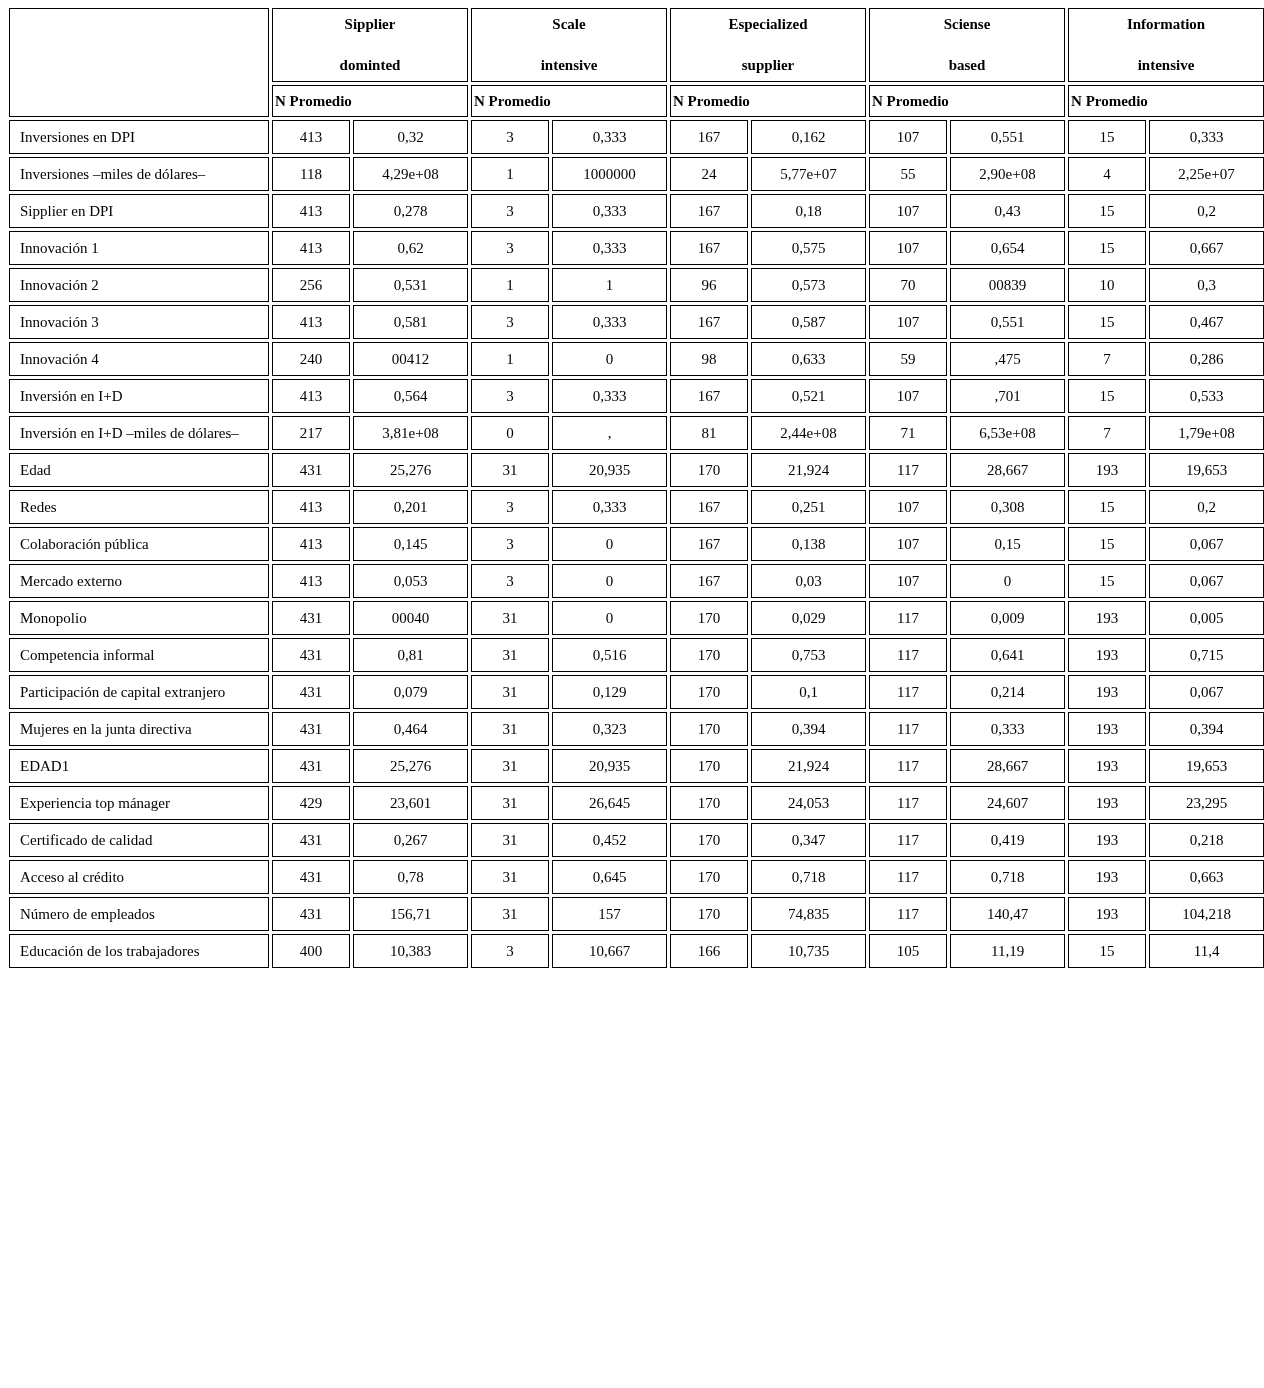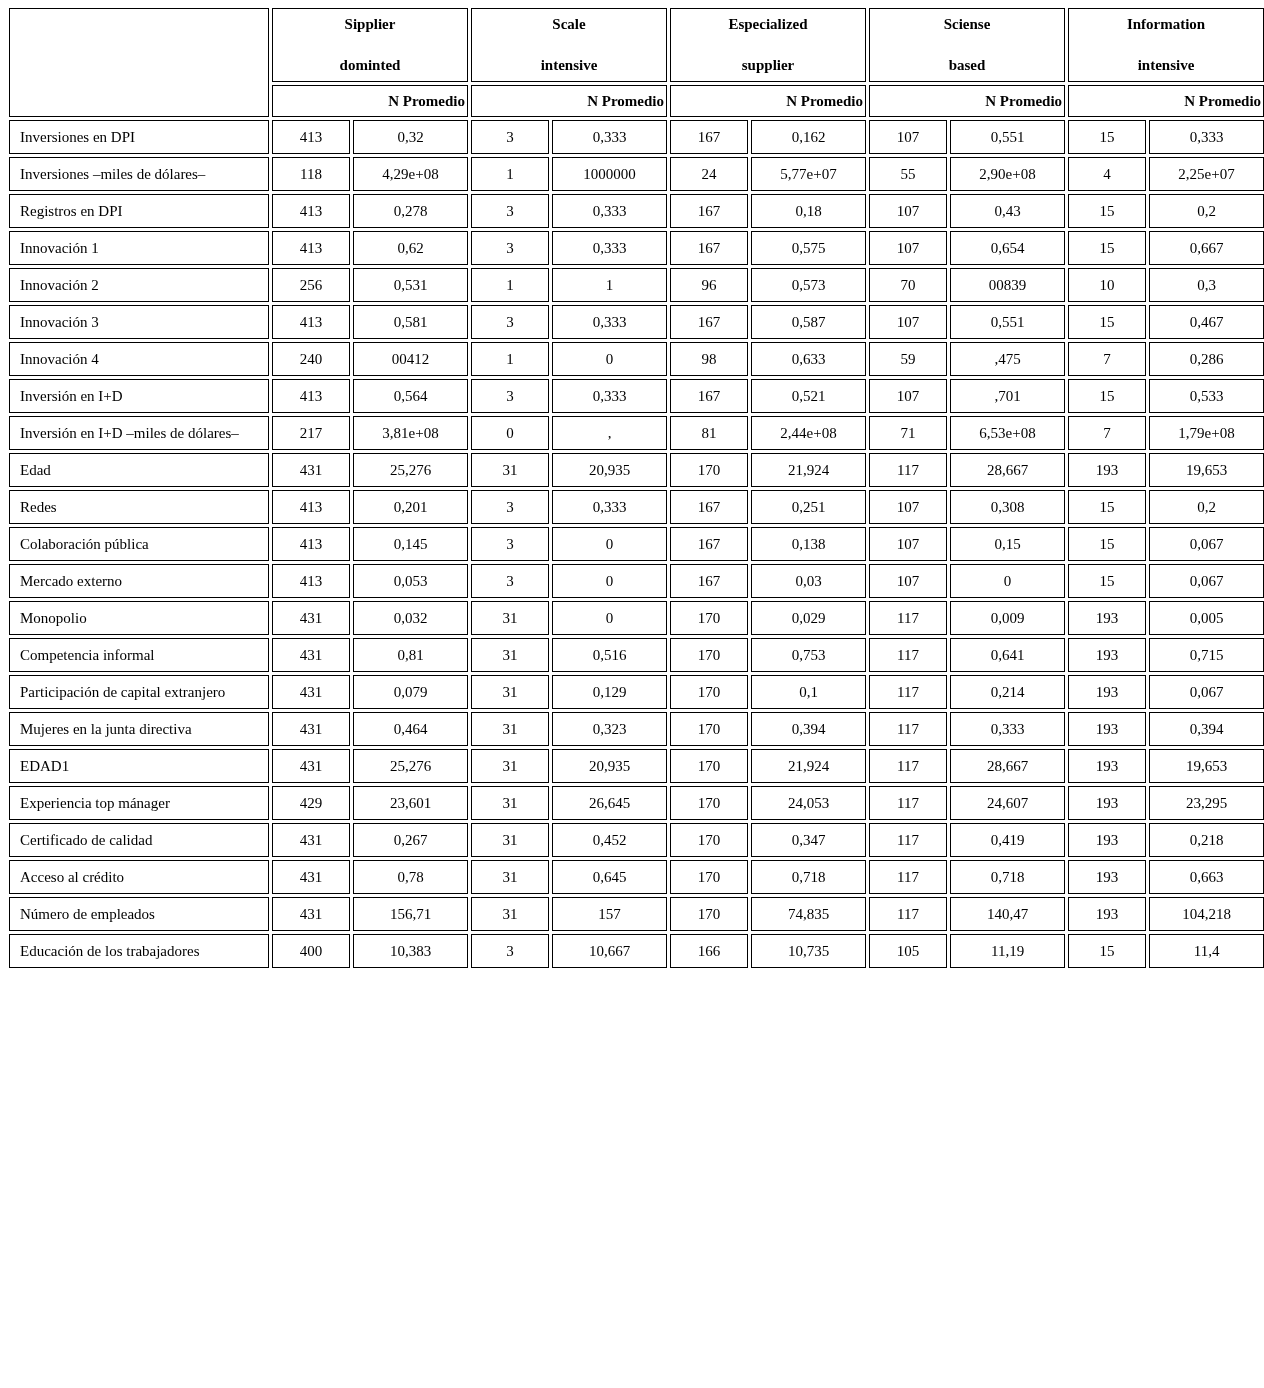--- a/index.html
+++ b/index.html
@@ -33,21 +33,21 @@
     font-weight: bold;
     text-align: center;
     vertical-align: middle;
     height: 74px;
     padding: 4px 2px;
   }
   th.group-cell .gline1 { margin-bottom: 24px; }
   th.group-cell .gline2 { margin-top: 8px; }
   th.subheader-cell {
     font-weight: bold;
-    text-align: right;
+    text-align: left;
     vertical-align: middle;
     height: 32px;
     padding: 2px;
   }
   td.corner-cell {
     background: #ffffff;
   }
   td.label-cell {
     text-align: left;
     vertical-align: middle;
@@ -134,21 +134,21 @@
           <td class="n-cell">1</td>
           <td class="prom-cell">1000000</td>
           <td class="n-cell">24</td>
           <td class="prom-cell">5,77e+07</td>
           <td class="n-cell">55</td>
           <td class="prom-cell">2,90e+08</td>
           <td class="n-cell">4</td>
           <td class="prom-cell">2,25e+07</td>
         </tr>
         <tr>
-          <td class="label-cell">Registros en DPI</td>
+          <td class="label-cell">Sipplier en DPI</td>
           <td class="n-cell">413</td>
           <td class="prom-cell">0,278</td>
           <td class="n-cell">3</td>
           <td class="prom-cell">0,333</td>
           <td class="n-cell">167</td>
           <td class="prom-cell">0,18</td>
           <td class="n-cell">107</td>
           <td class="prom-cell">0,43</td>
           <td class="n-cell">15</td>
           <td class="prom-cell">0,2</td>
@@ -279,21 +279,21 @@
           <td class="n-cell">167</td>
           <td class="prom-cell">0,03</td>
           <td class="n-cell">107</td>
           <td class="prom-cell">0</td>
           <td class="n-cell">15</td>
           <td class="prom-cell">0,067</td>
         </tr>
         <tr>
           <td class="label-cell">Monopolio</td>
           <td class="n-cell">431</td>
-          <td class="prom-cell">0,032</td>
+          <td class="prom-cell">00040</td>
           <td class="n-cell">31</td>
           <td class="prom-cell">0</td>
           <td class="n-cell">170</td>
           <td class="prom-cell">0,029</td>
           <td class="n-cell">117</td>
           <td class="prom-cell">0,009</td>
           <td class="n-cell">193</td>
           <td class="prom-cell">0,005</td>
         </tr>
         <tr>

